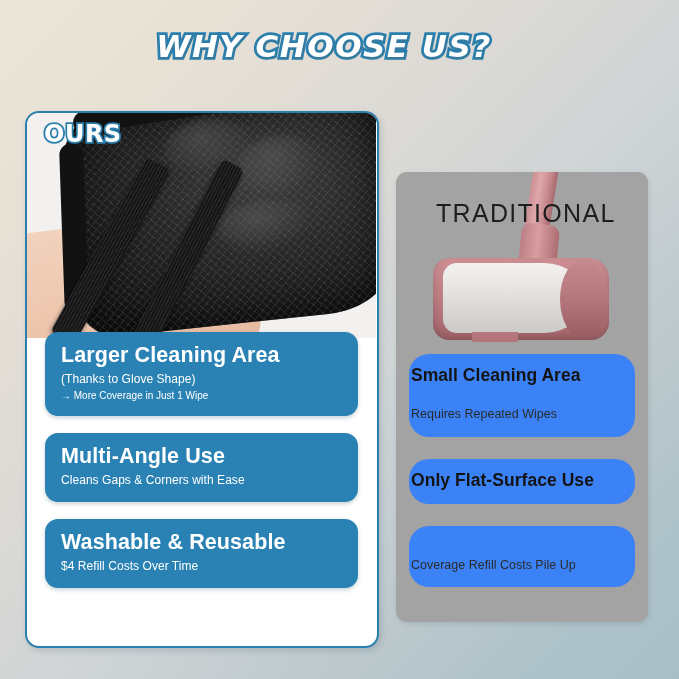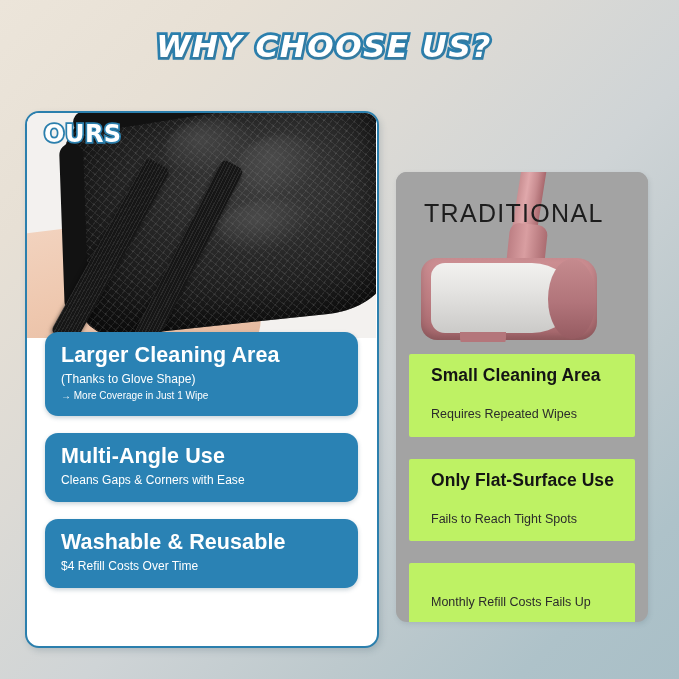--- a/index.html
+++ b/index.html
@@ -215,21 +215,21 @@
     height: 450px;
     background: #a3a3a3;
     border-radius: 11px;
     overflow: hidden;
     box-shadow: 1px 2px 5px rgba(85,100,110,0.18);
     box-sizing: border-box;
   }
 
   #trad-photo {
     position: absolute;
-    left: 0;
+    left: 12px;
     top: 0;
     width: 252px;
     height: 170px;
     overflow: hidden;
     background: #a3a3a3;
   }
   .roller-handle {
     position: absolute;
     left: 122px;
     top: -40px;
@@ -299,23 +299,23 @@
     z-index: 5;
   }
 
   .trad-cards {
     position: absolute;
     left: 13px;
     top: 182px;
     width: 226px;
   }
   .trad-card {
-    background: #bef264;
-    border-radius: 2px;
-    padding: 11px 14px 13px 22px;
+    background: #3b82f6;
+    border-radius: 20px;
+    padding: 11px 14px 13px 2px;
     margin-bottom: 22px;
     box-sizing: border-box;
   }
   .trad-card .t-title {
     color: #141414;
     font-size: 17.5px;
     font-weight: bold;
     line-height: 1.2;
     letter-spacing: 0.05px;
   }
@@ -395,23 +395,22 @@
 
     <div class="trad-cards">
 
       <div class="trad-card">
         <div class="t-title">Small Cleaning Area</div>
         <div class="t-sub">Requires Repeated Wipes</div>
       </div>
 
       <div class="trad-card">
         <div class="t-title">Only Flat-Surface Use</div>
-        <div class="t-sub">Fails to Reach Tight Spots</div>
       </div>
 
       <div class="trad-card">
-        <div class="t-sub">Monthly Refill Costs Fails Up</div>
+        <div class="t-sub">Coverage Refill Costs Pile Up</div>
       </div>
 
     </div>
   </div>
 
 </div>
 
 </body></html>

